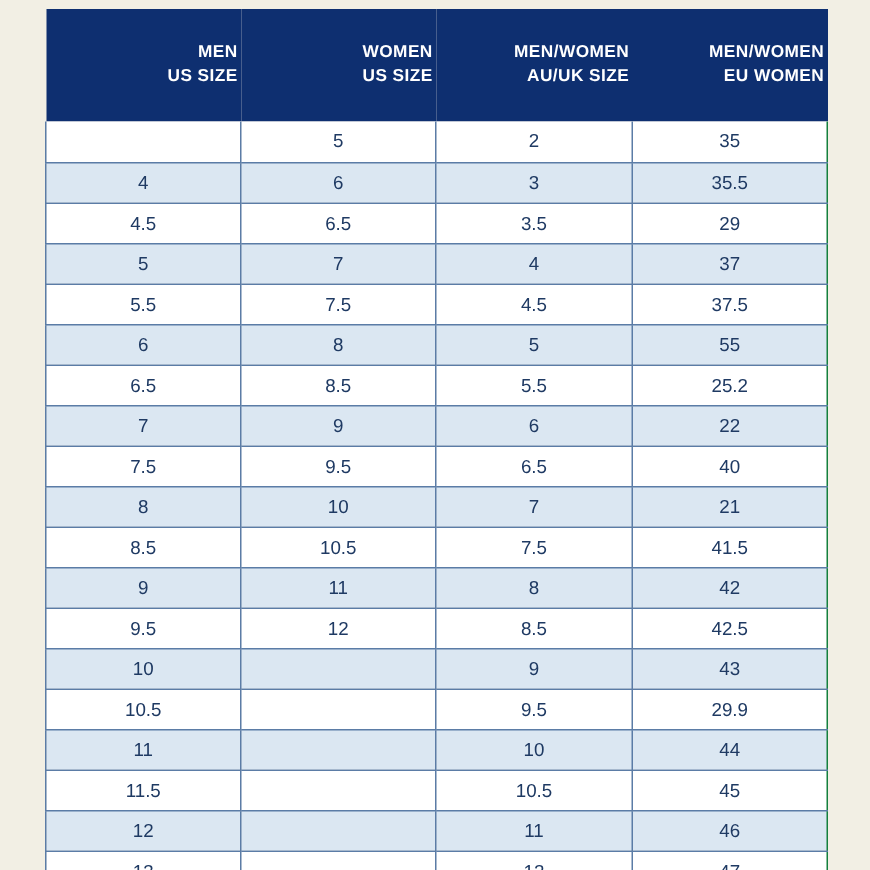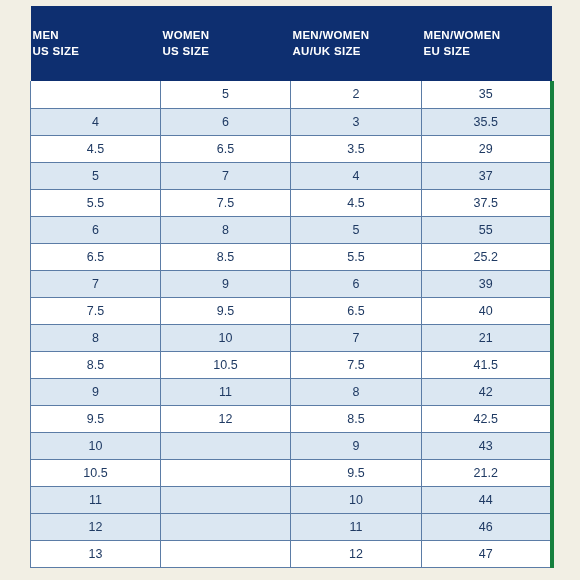--- a/index.html
+++ b/index.html
@@ -46,38 +46,38 @@
   }
 
   table.size-table th {
     background: #0e2f70;
     color: #ffffff;
     font-size: 11.5px;
     font-weight: bold;
     letter-spacing: 0.3px;
     line-height: 1.35;
     padding: 22px 2px 22px 2px;
-    text-align: left;
+    text-align: right;
     vertical-align: middle;
     border: none;
   }
 
   table.size-table td {
     height: 27px;
     padding: 0;
     text-align: center;
     vertical-align: middle;
     font-size: 12.5px;
     color: #1f3a63;
     border-bottom: 1px solid #5b7ca6;
     border-right: 1px solid #5b7ca6;
     background-clip: padding-box;
   }
 
-  table.size-table td:last-child { border-right: 4px solid #15803d; }
+  table.size-table td:last-child { border-right: 1px solid #15803d; }
   table.size-table tbody tr td:first-child { border-left: 1px solid #5b7ca6; }
 
   table.size-table tbody tr.row-odd td  { background: #ffffff; }
   table.size-table tbody tr.row-even td { background: #dbe7f2; }
 
   
   col.c0 { width: 130px; }
   col.c1 { width: 130px; }
   col.c2 { width: 131px; }
   col.c3 { width: 130px; }
@@ -104,21 +104,21 @@
         <th>
           <span>WOMEN</span><br>
           <span>US SIZE</span>
         </th>
         <th>
           <span>MEN/WOMEN</span><br>
           <span>AU/UK SIZE</span>
         </th>
         <th>
           <span>MEN/WOMEN</span><br>
-          <span>EU SIZE</span>
+          <span>EU WOMEN</span>
         </th>
       </tr>
     </thead>
     <tbody id="size-table-body">
         <tr class="row-odd">
           <td></td>
           <td>5</td>
           <td>2</td>
           <td>35</td>
         </tr>
@@ -155,21 +155,21 @@
         <tr class="row-odd">
           <td>6.5</td>
           <td>8.5</td>
           <td>5.5</td>
           <td>25.2</td>
         </tr>
         <tr class="row-even">
           <td>7</td>
           <td>9</td>
           <td>6</td>
-          <td>39</td>
+          <td>22</td>
         </tr>
         <tr class="row-odd">
           <td>7.5</td>
           <td>9.5</td>
           <td>6.5</td>
           <td>40</td>
         </tr>
         <tr class="row-even">
           <td>8</td>
           <td>10</td>
@@ -197,27 +197,33 @@
         <tr class="row-even">
           <td>10</td>
           <td></td>
           <td>9</td>
           <td>43</td>
         </tr>
         <tr class="row-odd">
           <td>10.5</td>
           <td></td>
           <td>9.5</td>
-          <td>21.2</td>
+          <td>29.9</td>
         </tr>
         <tr class="row-even">
           <td>11</td>
           <td></td>
           <td>10</td>
           <td>44</td>
+        </tr>
+        <tr class="row-odd">
+          <td>11.5</td>
+          <td></td>
+          <td>10.5</td>
+          <td>45</td>
         </tr>
         <tr class="row-even">
           <td>12</td>
           <td></td>
           <td>11</td>
           <td>46</td>
         </tr>
         <tr class="row-odd">
           <td>13</td>
           <td></td>

